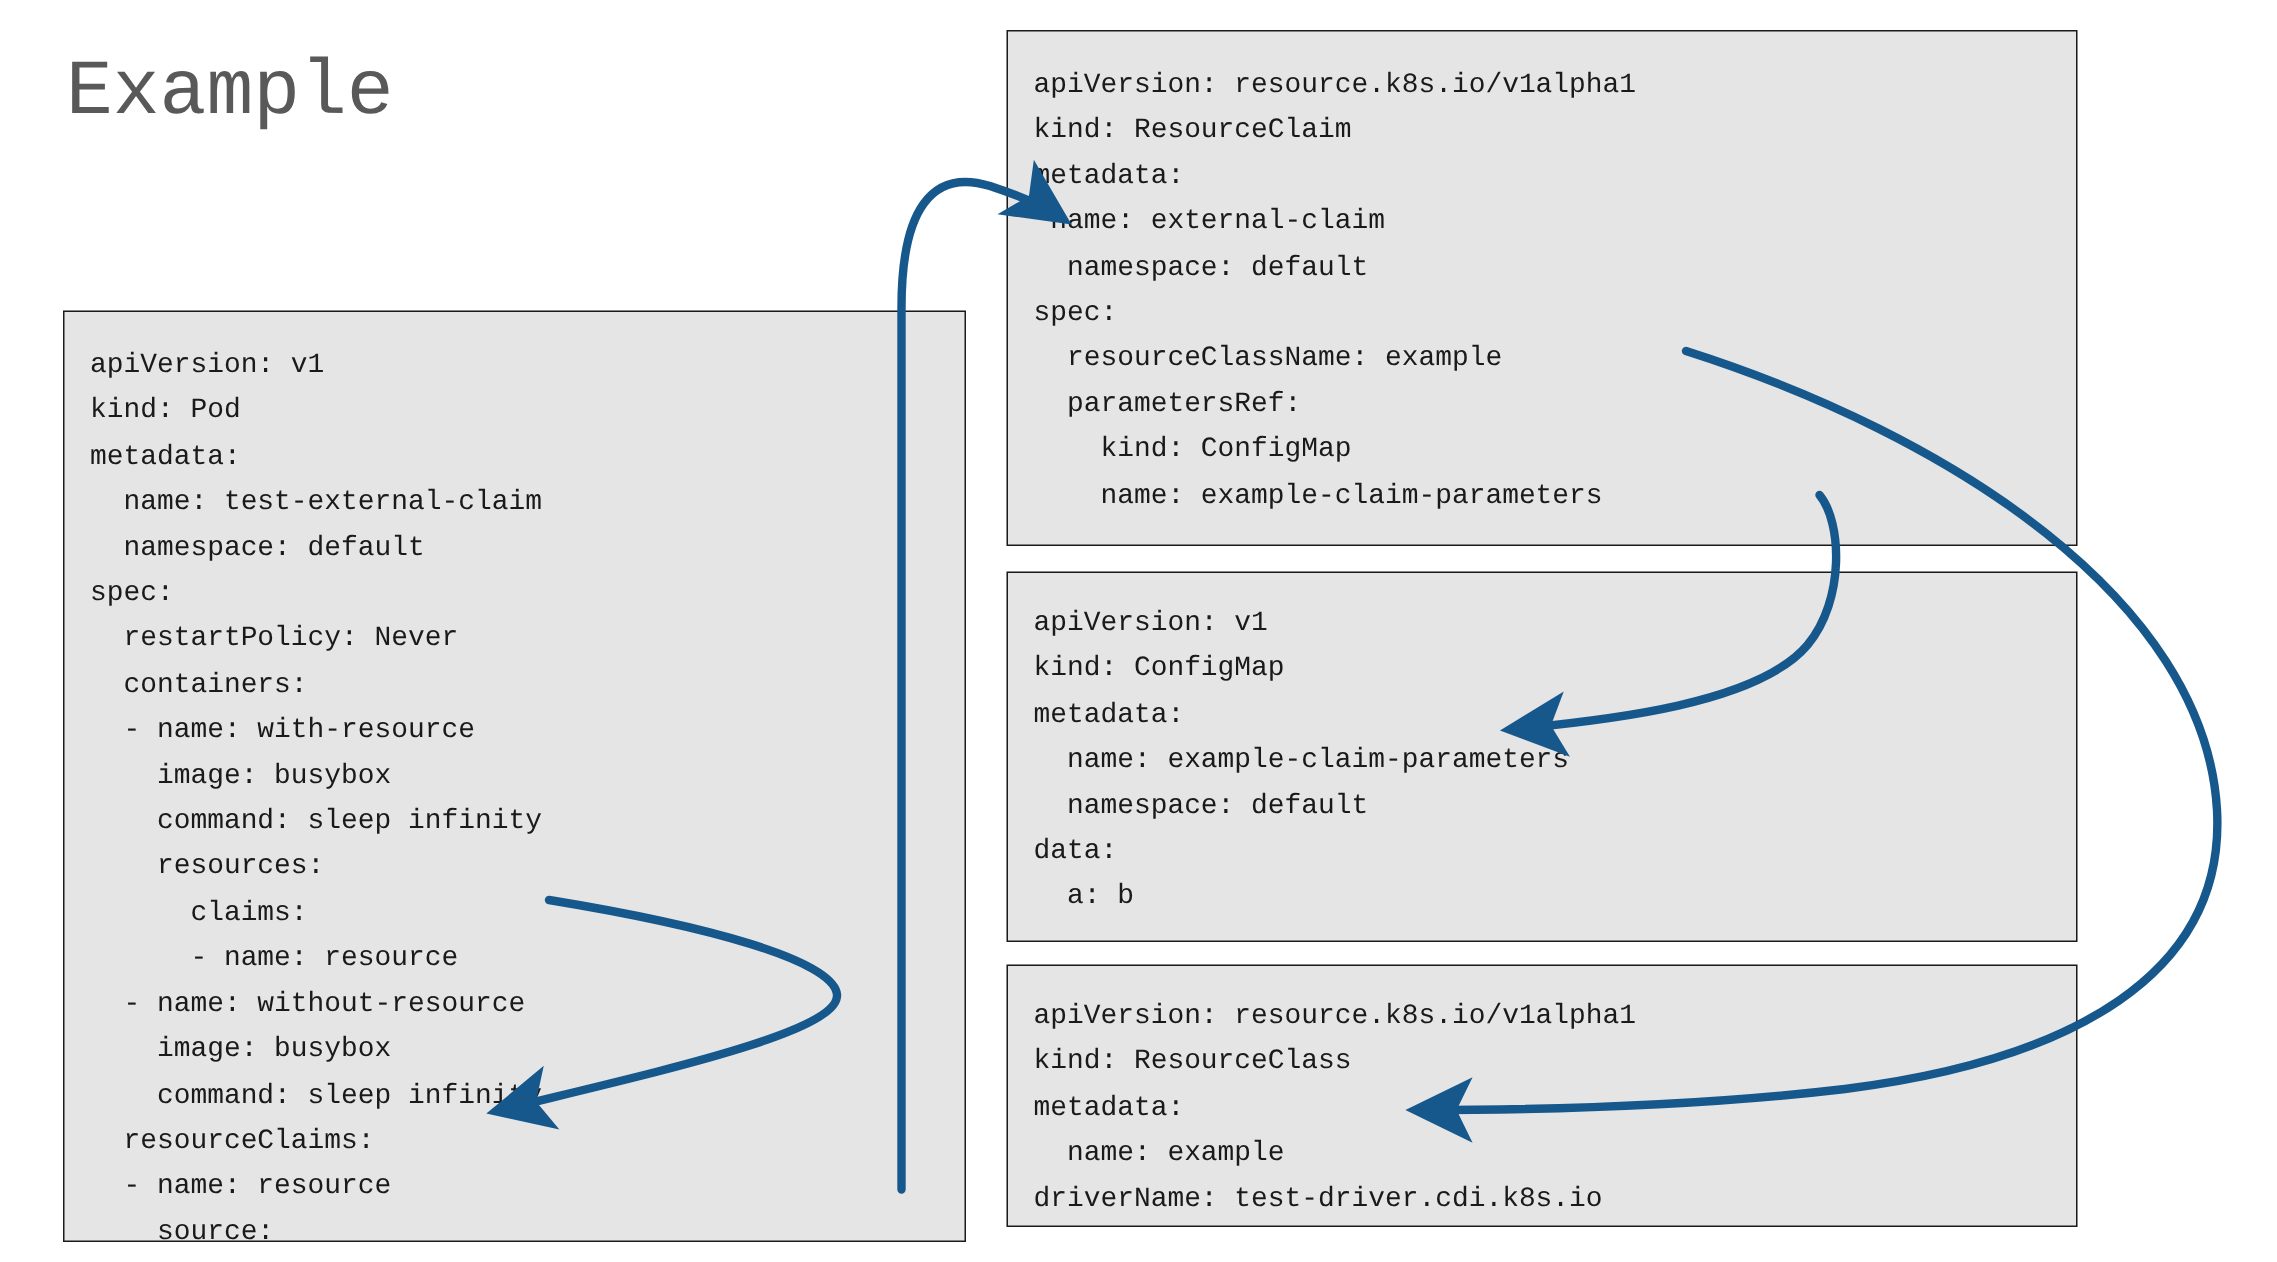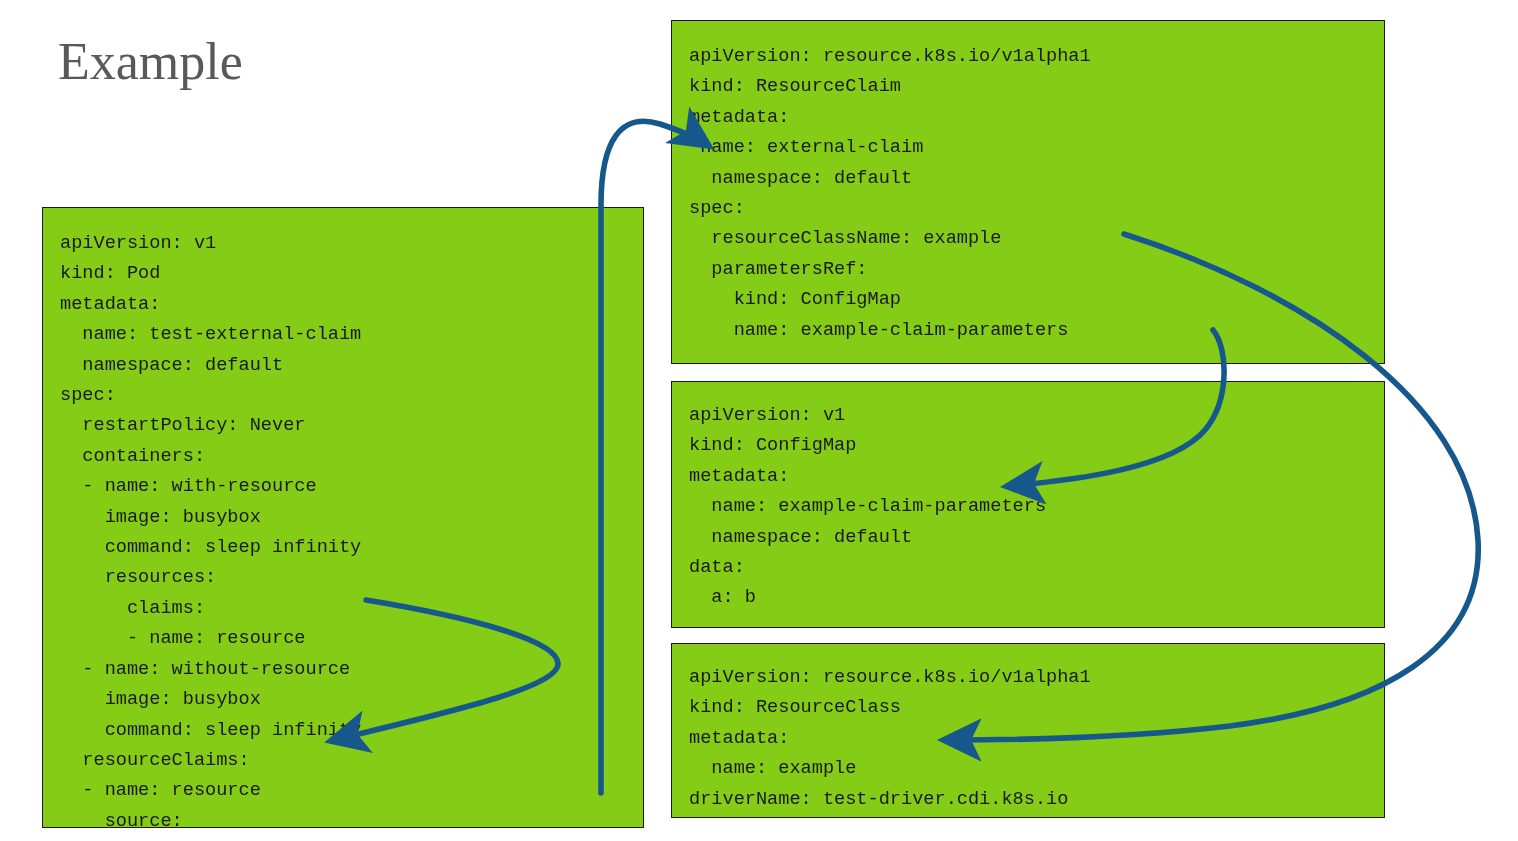--- a/index.html
+++ b/index.html
@@ -20,34 +20,34 @@
     position: absolute;
     left: 0;
     top: 0;
     width: 1518px;
     height: 841px;
     pointer-events: none;
     z-index: 5;
   }
   .slide-title {
     position: absolute;
-    left: 58px;
+    left: 44px;
     top: 30px;
-    font-family: Liberation Serif, serif;
+    font-family: Liberation Mono, monospace;
     font-size: 52px;
     line-height: 64px;
     font-weight: 400;
     color: #595959;
     letter-spacing: 0px;
     white-space: pre;
   }
   .code-box {
     position: absolute;
     box-sizing: border-box;
-    background: #84cc16;
+    background: #e5e5e5;
     border: 1.6px solid #1a1a1a;
     z-index: 2;
   }
   .code-box pre {
     margin: 0;
     font-family: "Liberation Mono", "DejaVu Sans Mono", monospace;
     font-size: 18.6px;
     line-height: 30.4px;
     color: #1a1a1a;
     white-space: pre;

